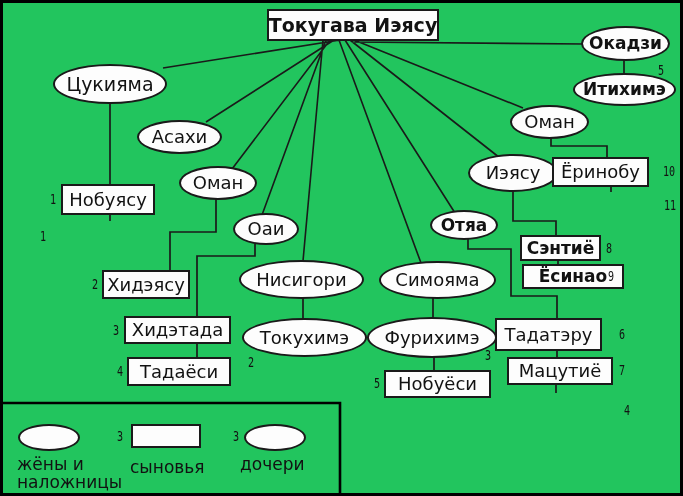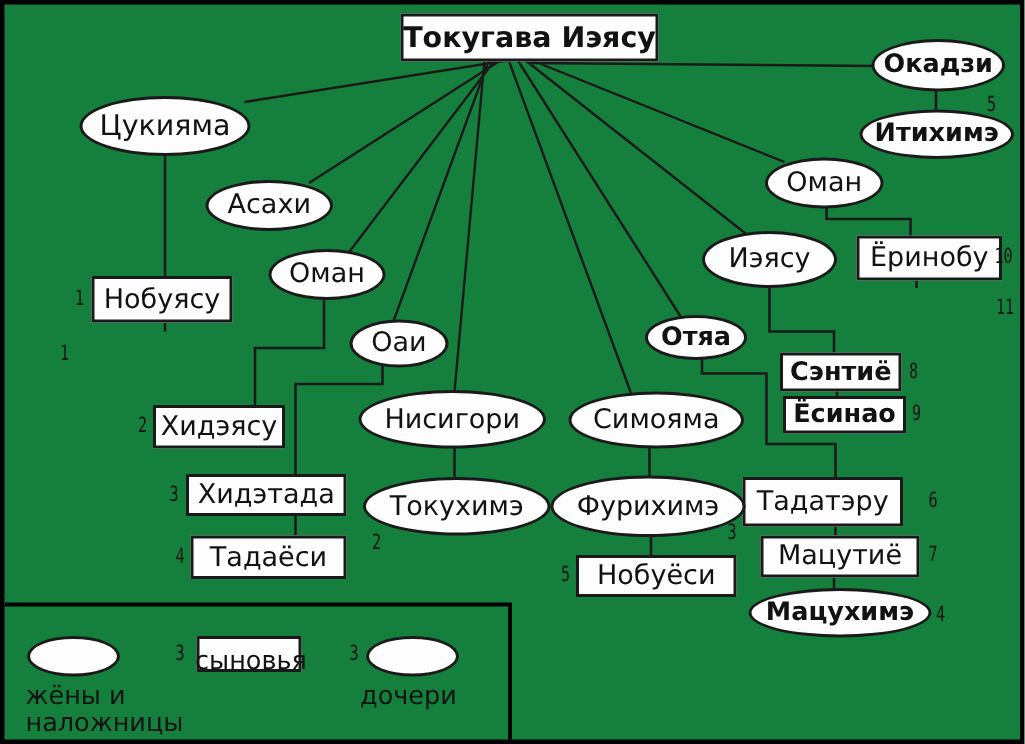--- a/index.html
+++ b/index.html
@@ -1,18 +1,18 @@
 <!DOCTYPE html>
 <html><head>
 <meta charset="utf-8">
 <style>
   html,body{margin:0;padding:0;background:#e8e8e8;}
   *{box-sizing:border-box;}
   .stage{
-    position:relative;width:683px;height:496px;background:#15803d;
+    position:relative;width:683px;height:496px;background:#22c55e;
     border:3px solid #000;overflow:hidden;
     font-family:"DejaVu Sans","Liberation Sans",sans-serif;color:#121212;
   }
   .wires{position:absolute;left:0;top:0;width:683px;height:496px;}
   .ell{
     position:absolute;border:2px solid #1a1a1a;border-radius:50%;
     background:#fdfdfd;display:flex;align-items:center;justify-content:center;
     white-space:nowrap;font-size:18px;line-height:1;
   }
   .rect{
@@ -81,46 +81,45 @@
 
   <div class="rect" style="left:492px;top:315px;width:107px;height:33px">Тадатэру</div>
   <span class="num" style="left:616px;top:324px">6</span>
 
   <div class="rect" style="left:504px;top:354px;width:106px;height:28px">Мацутиё</div>
   <span class="num" style="left:616px;top:360px">7</span>
 
   <div class="rect fs17" style="left:517px;top:232px;width:81px;height:26px">Сэнтиё</div>
   <span class="num" style="left:603px;top:238px">8</span>
 
-  <div class="rect fs17" style="left:519px;top:261px;width:82px;height:25px">Ёсинао</div>
+  <div class="rect fs17" style="left:519px;top:261px;width:102px;height:25px">Ёсинао</div>
   <span class="num" style="left:605px;top:266px">9</span>
 
-  <div class="rect" style="left:568px;top:154px;width:97px;height:30px">Ёринобу</div>
+  <div class="rect" style="left:549px;top:154px;width:97px;height:30px">Ёринобу</div>
   <span class="num" style="left:660px;top:161px">10</span>
 
   <span class="num" style="left:661px;top:195px">11</span>
 
   <span class="num" style="left:37px;top:226px">1</span>
 
   <div class="ell" style="left:239px;top:315px;width:125px;height:39px">Токухимэ</div>
   <span class="num" style="left:245px;top:352px">2</span>
 
   <div class="ell" style="left:364px;top:314px;width:130px;height:41px">Фурихимэ</div>
   <span class="num" style="left:482px;top:345px">3</span>
 
-  <div class="ell fs17" style="left:496px;top:389px;width:122px;height:33px">Мацухимэ</div>
   <span class="num" style="left:621px;top:400px">4</span>
 
   <div class="ell fs17" style="left:570px;top:70px;width:103px;height:33px">Итихимэ</div>
   <span class="num" style="left:655px;top:60px">5</span>
 
   <div class="ell" style="left:15px;top:421px;width:62px;height:27px"></div>
   <div class="lbl" style="left:14px;top:452px;width:120px">жёны и наложницы</div>
 
   <span class="num" style="left:114px;top:426px">3</span>
   <div class="rect" style="left:128px;top:421px;width:70px;height:24px"></div>
-  <div class="lbl" style="left:127px;top:429px">сыновья</div>
+  <div class="lbl" style="left:127px;top:455px">сыновья</div>
 
   <span class="num" style="left:230px;top:426px">3</span>
   <div class="ell" style="left:241px;top:421px;width:62px;height:27px"></div>
   <div class="lbl" style="left:237px;top:452px">дочери</div>
 
 </div>
 
 </body></html>

